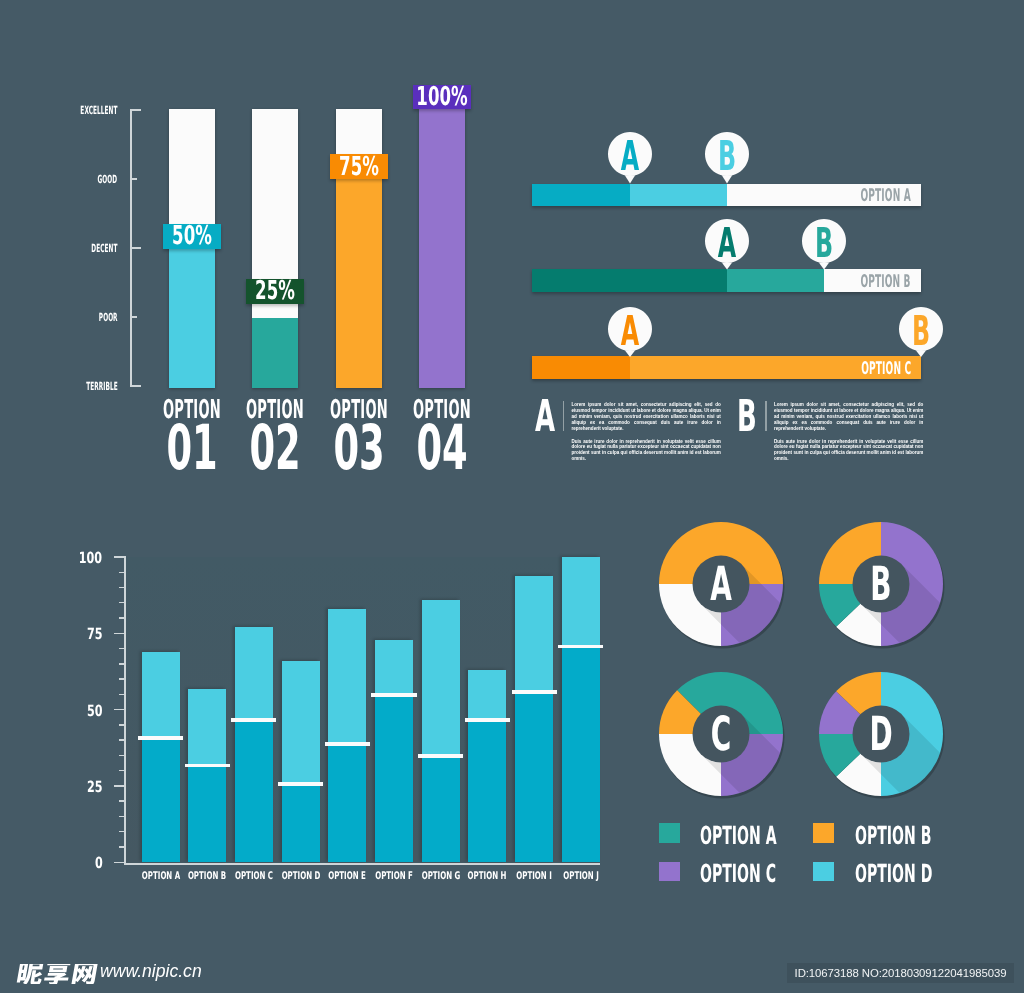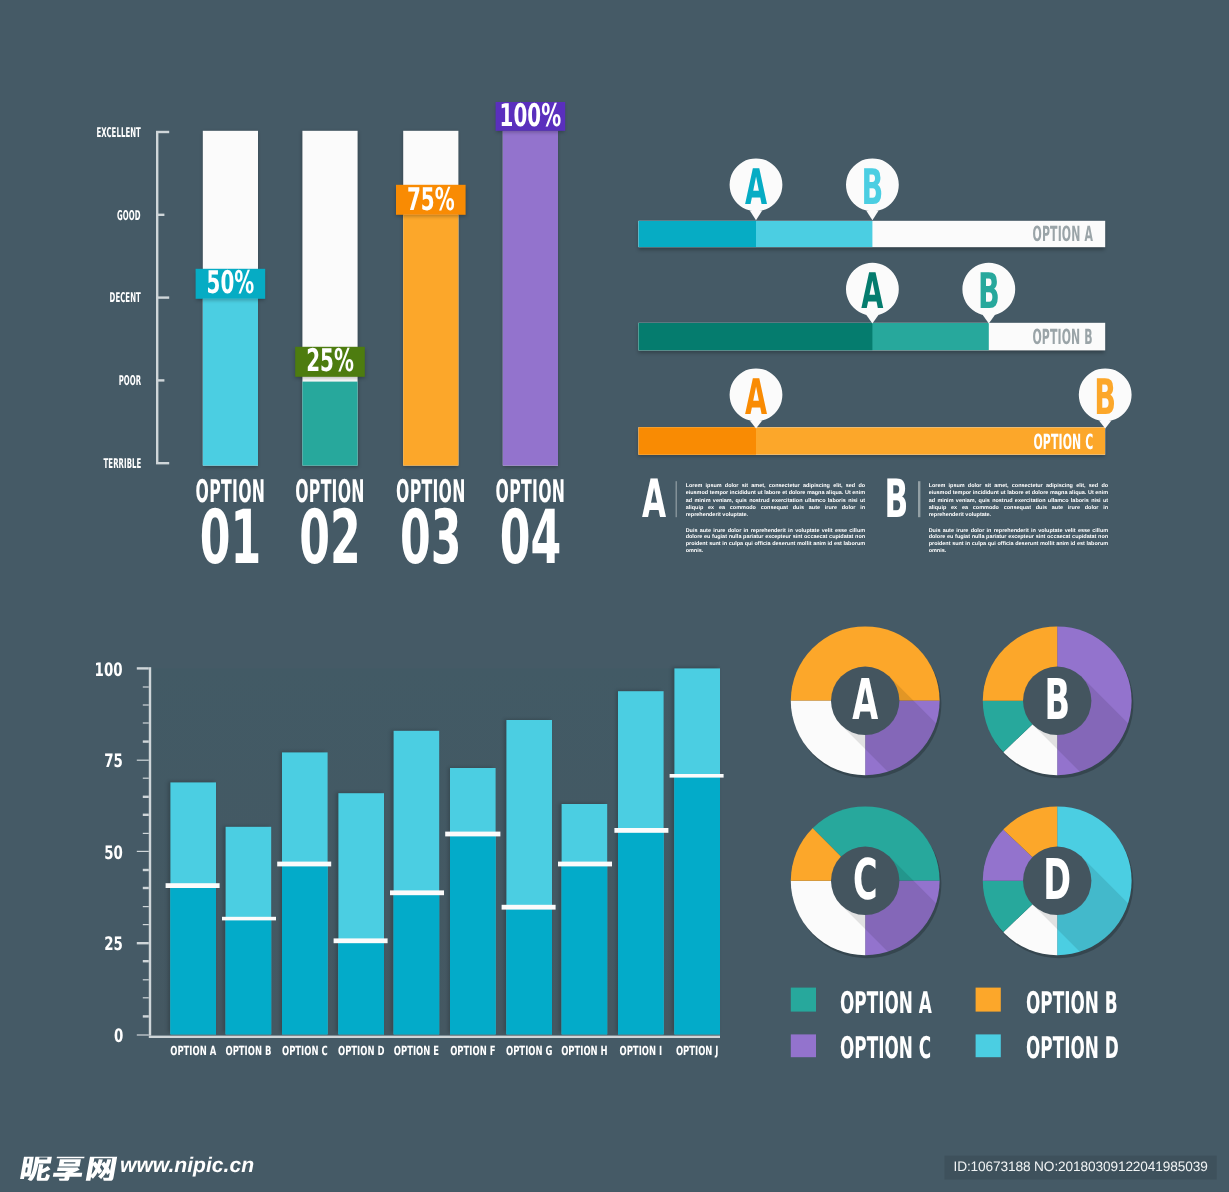--- a/index.html
+++ b/index.html
@@ -34,21 +34,21 @@
 <div class="cnR" style="right:902.5px;top:381.0px;font-size:11.2px;color:#ffffff;letter-spacing:0.1px;transform:scaleX(.575);">TERRIBLE</div>
 <div style="position:absolute;left:169.0px;top:109.0px;width:46.0px;height:279.0px;background:#fbfbfb;box-shadow:0 1px 3px rgba(0,0,0,.30);"></div>
 <div style="position:absolute;left:169.0px;top:248.5px;width:46.0px;height:139.5px;background:#4bcee2;"></div>
 <div style="position:absolute;left:163.0px;top:224.0px;width:58.0px;height:24.5px;background:#06acc4;box-shadow:0 2px 3px rgba(0,0,0,.25);">
         <span class="cn" style="left:50%;top:50%;transform:translate(-50%,-50%) scaleX(.71);font-size:26px;">50%</span>
       </div>
 <div class="cn" style="left:192.0px;top:397px;transform:translateX(-50%) scaleX(.56);font-size:26px;letter-spacing:.4px;">OPTION</div>
 <div class="cn" style="left:192.0px;top:417px;transform:translateX(-50%) scaleX(.66);font-size:62px;">01</div>
 <div style="position:absolute;left:252.3px;top:109.0px;width:46.0px;height:279.0px;background:#fbfbfb;box-shadow:0 1px 3px rgba(0,0,0,.30);"></div>
 <div style="position:absolute;left:252.3px;top:318.25px;width:46.0px;height:69.75px;background:#27a89c;"></div>
-<div style="position:absolute;left:246.3px;top:289px;width:58.0px;height:24.5px;background:#4d7c0f;box-shadow:0 2px 3px rgba(0,0,0,.25);text-decoration:underline;">
+<div style="position:absolute;left:246.3px;top:279px;width:58.0px;height:24.5px;background:#14532d;box-shadow:0 2px 3px rgba(0,0,0,.25);text-decoration:underline;">
         <span class="cn" style="left:50%;top:50%;transform:translate(-50%,-50%) scaleX(.71);font-size:26px;">25%</span>
       </div>
 <div class="cn" style="left:275.3px;top:397px;transform:translateX(-50%) scaleX(.56);font-size:26px;letter-spacing:.4px;">OPTION</div>
 <div class="cn" style="left:275.3px;top:417px;transform:translateX(-50%) scaleX(.66);font-size:62px;">02</div>
 <div style="position:absolute;left:335.6px;top:109.0px;width:46.0px;height:279.0px;background:#fbfbfb;box-shadow:0 1px 3px rgba(0,0,0,.30);"></div>
 <div style="position:absolute;left:335.6px;top:178.75px;width:46.0px;height:209.25px;background:#fca72a;"></div>
 <div style="position:absolute;left:329.6px;top:154.25px;width:58.0px;height:24.5px;background:#f98b03;box-shadow:0 2px 3px rgba(0,0,0,.25);">
         <span class="cn" style="left:50%;top:50%;transform:translate(-50%,-50%) scaleX(.71);font-size:26px;">75%</span>
       </div>
 <div class="cn" style="left:358.6px;top:397px;transform:translateX(-50%) scaleX(.56);font-size:26px;letter-spacing:.4px;">OPTION</div>
@@ -265,17 +265,17 @@
 </div>
 <div>
 <svg width="81" height="19.5" viewBox="0 0 3080 740" preserveAspectRatio="none" style="position:absolute;left:15px;top:964px;transform:skewX(-10deg);transform-origin:0 100%;">
         <g transform="translate(0 710) scale(1 -1)">
           <path transform="translate(0 0)" d="M419 815H552V467Q552 404 547.0 331.0Q542 258 528.0 183.0Q514 108 487.0 39.5Q460 -29 415 -82Q403 -70 382.0 -55.5Q361 -41 339.0 -27.5Q317 -14 300 -7Q341 42 365.0 101.0Q389 160 400.5 223.5Q412 287 415.5 349.5Q419 412 419 467ZM580 472H716V86Q716 56 721.5 49.0Q727 42 749 42Q754 42 764.0 42.0Q774 42 785.5 42.0Q797 42 807.5 42.0Q818 42 823 42Q838 42 845.5 52.0Q853 62 856.5 91.5Q860 121 862 180Q883 163 920.0 148.0Q957 133 984 126Q978 45 962.0 -1.0Q946 -47 916.5 -66.0Q887 -85 837 -85Q830 -85 818.5 -85.0Q807 -85 794.5 -85.0Q782 -85 769.0 -85.0Q756 -85 745.5 -85.0Q735 -85 728 -85Q669 -85 637.0 -69.5Q605 -54 592.5 -16.5Q580 21 580 86ZM865 417 969 316Q925 287 874.5 260.5Q824 234 772.0 212.5Q720 191 671 173Q665 194 651.5 223.5Q638 253 625 273Q669 291 713.0 315.0Q757 339 796.5 365.5Q836 392 865 417ZM497 815H943V500H497V627H807V688H497ZM130 783H369V86H130V212H242V657H130ZM142 496H296V372H142ZM59 783H183V4H59Z" fill="#fff"></path>
           <path transform="translate(1040 0)" d="M45 202H955V80H45ZM145 372H726V261H145ZM420 236H575V34Q575 -17 558.0 -42.0Q541 -67 500 -80Q460 -91 407.0 -93.0Q354 -95 289 -95Q282 -67 268.0 -34.0Q254 -1 240 24Q266 23 298.5 22.0Q331 21 358.0 21.0Q385 21 393 21Q408 22 414.0 26.0Q420 30 420 41ZM695 373H735L767 379L857 298Q804 271 744.5 245.0Q685 219 620.0 197.5Q555 176 486 159Q475 176 454.5 199.5Q434 223 420 237Q472 250 525.5 268.5Q579 287 624.0 308.0Q669 329 695 347ZM317 535V498H681V535ZM172 632H836V401H172ZM62 788H936V667H62ZM400 838 550 863Q564 833 574.0 797.5Q584 762 586 735L428 707Q426 733 418.5 770.0Q411 807 400 838Z" fill="#fff"></path>
           <path transform="translate(2080 0)" d="M365 636 493 623Q472 430 424.0 274.5Q376 119 288 19Q277 29 256.5 43.5Q236 58 214.0 72.5Q192 87 177 95Q236 152 273.5 234.5Q311 317 333.0 419.0Q355 521 365 636ZM633 635 762 622Q740 425 690.0 267.5Q640 110 548 9Q537 19 516.0 34.0Q495 49 473.5 63.5Q452 78 436 86Q497 143 537.0 226.5Q577 310 600.0 413.5Q623 517 633 635ZM185 477 264 566Q300 530 338.0 489.0Q376 448 412.5 407.5Q449 367 480.5 329.5Q512 292 534 262L449 158Q428 189 397.5 228.5Q367 268 331.0 311.5Q295 355 257.5 397.5Q220 440 185 477ZM463 478 547 560Q587 523 626.0 480.5Q665 438 699.0 394.0Q733 350 760.5 308.5Q788 267 806 231L712 137Q696 173 669.5 216.5Q643 260 609.5 306.0Q576 352 538.5 396.0Q501 440 463 478ZM70 802H876V665H216V-93H70ZM785 802H931V75Q931 17 916.5 -16.0Q902 -49 865 -66Q828 -84 775.5 -88.5Q723 -93 649 -93Q646 -72 637.0 -45.0Q628 -18 617.0 8.5Q606 35 595 54Q626 52 659.0 51.0Q692 50 718.5 50.0Q745 50 756 50Q772 51 778.5 57.0Q785 63 785 77Z" fill="#fff"></path>
         </g>
       </svg>
 
-<div style="position:absolute;left:100px;top:961px;font-size:17.6px;font-weight:700;color:#fff;font-style:italic;">www.nipic.cn</div>
+<div style="position:absolute;left:100px;top:961px;font-size:17.6px;font-weight:400;color:#fff;font-style:italic;">www.nipic.cn</div>
 <div style="position:absolute;left:787px;top:963px;width:227px;height:20.3px;background:rgba(0,0,0,.09);"></div>
 <div style="position:absolute;left:787px;top:963px;width:227px;height:20.3px;display:flex;align-items:center;justify-content:center;font-size:11.4px;color:#f0f3f4;white-space:nowrap;font-family:'Liberation Sans',sans-serif;letter-spacing:-0.1px;">ID:10673188 NO:20180309122041985039</div>
 </div>
 </div>
 
 </body></html>

